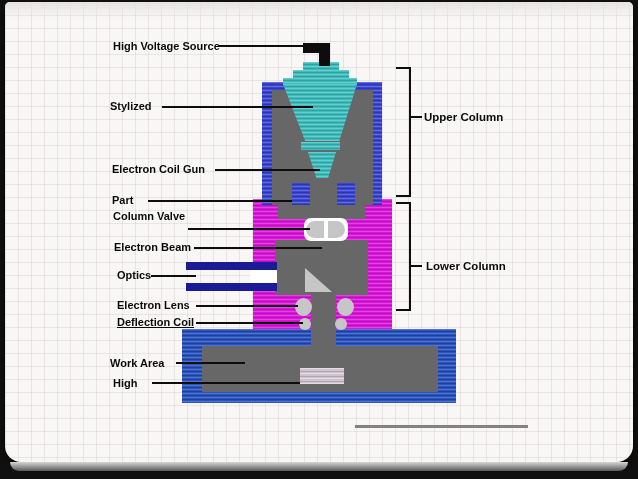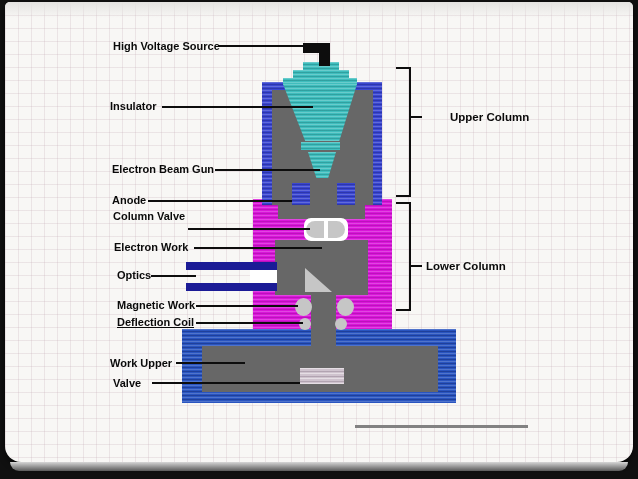--- a/index.html
+++ b/index.html
@@ -84,55 +84,55 @@
   <div class="abs lgray z4" style="left:295px;top:298px;width:17px;height:18px;border-radius:50%;"></div>
   <div class="abs lgray z4" style="left:337px;top:298px;width:17px;height:18px;border-radius:50%;"></div>
   <div class="abs lgray z4" style="left:299px;top:318px;width:12px;height:12px;border-radius:50%;"></div>
   <div class="abs lgray z4" style="left:335px;top:318px;width:12px;height:12px;border-radius:50%;"></div>
 
   <div class="abs part z4" style="left:300px;top:368px;width:44px;height:16px;"></div>
 
   <div class="lbl" style="left:113px;top:40px;">High Voltage Source</div>
   <div class="leader" style="left:218px;top:45px;width:86px;"></div>
 
-  <div class="lbl" style="left:110px;top:100px;">Insulator</div>
+  <div class="lbl" style="left:110px;top:100px;">Stylized</div>
   <div class="leader" style="left:162px;top:106px;width:151px;"></div>
 
-  <div class="lbl" style="left:112px;top:163px;">Electron Beam Gun</div>
+  <div class="lbl" style="left:112px;top:163px;">Electron Coil Gun</div>
   <div class="leader" style="left:215px;top:169px;width:105px;"></div>
 
-  <div class="lbl" style="left:112px;top:194px;">Anode</div>
+  <div class="lbl" style="left:112px;top:194px;">Part</div>
   <div class="leader" style="left:148px;top:200px;width:144px;"></div>
 
   <div class="lbl" style="left:113px;top:210px;">Column Valve</div>
   <div class="leader" style="left:188px;top:228px;width:122px;"></div>
 
-  <div class="lbl" style="left:114px;top:241px;">Electron Work</div>
+  <div class="lbl" style="left:114px;top:241px;">Electron Beam</div>
   <div class="leader" style="left:194px;top:247px;width:128px;"></div>
 
   <div class="lbl" style="left:117px;top:269px;">Optics</div>
   <div class="leader" style="left:151px;top:275px;width:45px;"></div>
 
-  <div class="lbl" style="left:117px;top:299px;">Magnetic Work</div>
+  <div class="lbl" style="left:117px;top:299px;">Electron Lens</div>
   <div class="leader" style="left:196px;top:305px;width:102px;"></div>
 
   <div class="lbl" style="left:117px;top:316px;text-decoration:underline;">Deflection Coil</div>
   <div class="leader" style="left:196px;top:322px;width:107px;"></div>
 
-  <div class="lbl" style="left:110px;top:357px;">Work Upper</div>
+  <div class="lbl" style="left:110px;top:357px;">Work Area</div>
   <div class="leader" style="left:176px;top:362px;width:69px;"></div>
 
-  <div class="lbl" style="left:113px;top:377px;">Valve</div>
+  <div class="lbl" style="left:113px;top:377px;">High</div>
   <div class="leader" style="left:152px;top:382px;width:148px;"></div>
 
   <div class="brk" style="left:409px;top:67px;width:2px;height:130px;"></div>
   <div class="brk" style="left:396px;top:67px;width:13px;height:2px;"></div>
   <div class="brk" style="left:396px;top:195px;width:13px;height:2px;"></div>
   <div class="brk" style="left:411px;top:116px;width:11px;height:2px;"></div>
-  <div class="rlbl" style="left:450px;top:110px;">Upper Column</div>
+  <div class="rlbl" style="left:424px;top:110px;">Upper Column</div>
 
   <div class="brk" style="left:409px;top:202px;width:2px;height:109px;"></div>
   <div class="brk" style="left:396px;top:202px;width:13px;height:2px;"></div>
   <div class="brk" style="left:396px;top:309px;width:13px;height:2px;"></div>
   <div class="brk" style="left:411px;top:265px;width:11px;height:2px;"></div>
   <div class="rlbl" style="left:426px;top:259px;">Lower Column</div>
 
 
   <div class="underline"></div>
 </div>

